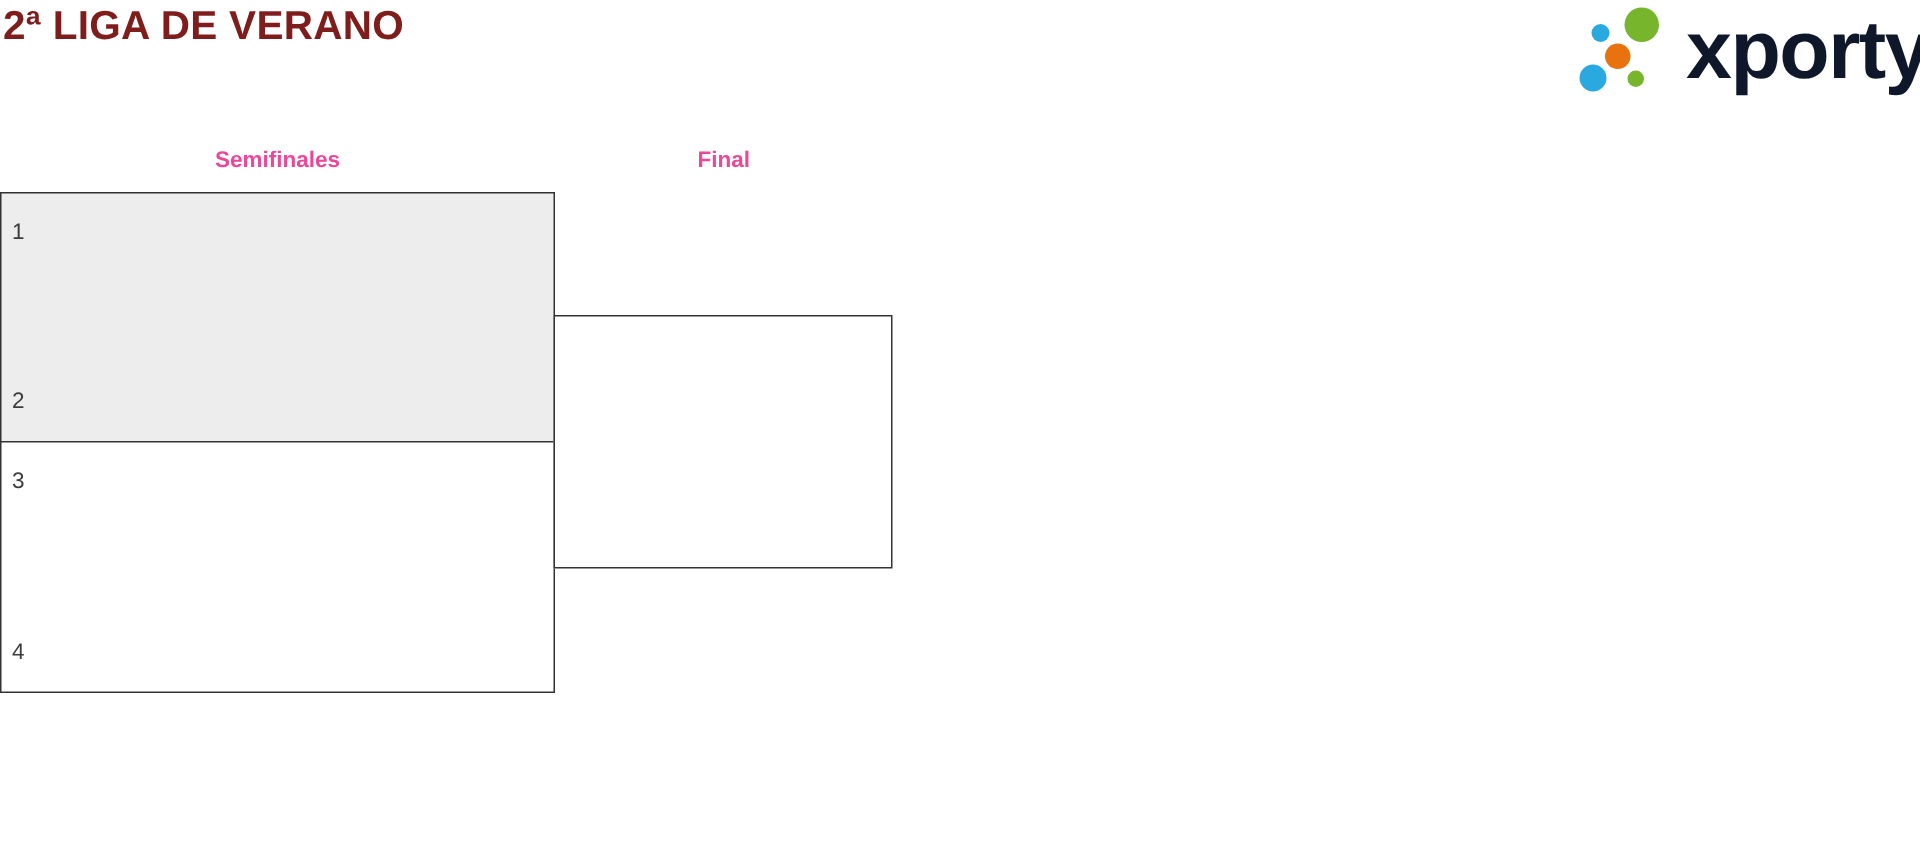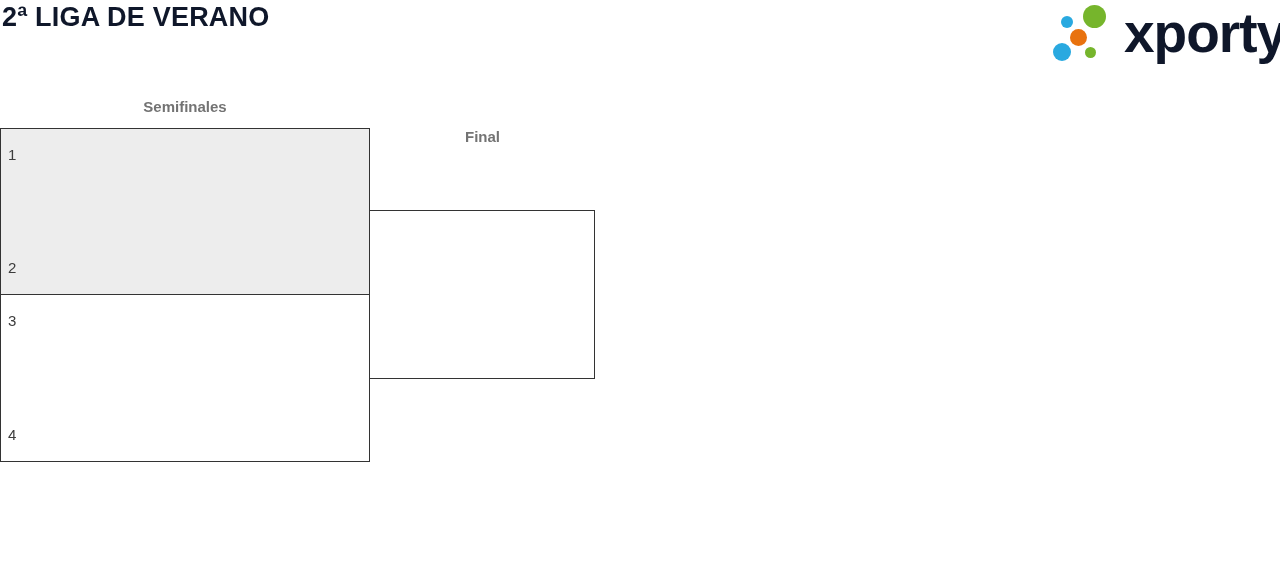--- a/index.html
+++ b/index.html
@@ -1,37 +1,37 @@
 <!DOCTYPE html>
 <html><head>
 <meta charset="utf-8">
 <style>
   * { margin:0; padding:0; box-sizing:border-box; }
   html,body { width:1280px; height:562px; background:#ffffff; overflow:hidden; }
   body { font-family:"Liberation Sans", sans-serif; position:relative; }
 
   
-  .page-title { position:absolute; left:2px; top:1px; color:#0f172a; }
+  .page-title { position:absolute; left:2px; top:1px; color:#7f1d1d; }
   .page-title .line { font-size:27px; line-height:33px; font-weight:700; letter-spacing:0.2px; white-space:nowrap; }
 
   .logo { position:absolute; left:1048px; top:0; width:232px; height:75px; cursor:pointer; }
   .logo .dot { position:absolute; border-radius:50%; }
   .dot-green-large { left:35px; top:5px;  width:23px; height:23px; background:#76b52c; }
   .dot-blue-small  { left:13px; top:16px; width:12px; height:12px; background:#29a9e0; }
   .dot-orange     { left:22px; top:29px; width:17px; height:17px; background:#e8720e; }
   .dot-blue-large  { left:5px;  top:43px; width:18px; height:18px; background:#29a9e0; }
   .dot-green-small { left:37px; top:47px; width:11px; height:11px; background:#76b52c; }
   .logo-text { position:absolute; left:76px; top:6px; font-size:55px; line-height:55px;
                font-weight:700; letter-spacing:-1px; color:#0f172a; }
 
   
   .round-header { position:absolute; top:98px; font-size:15px; line-height:18px;
-                  font-weight:600; color:#737373; text-align:center; }
+                  font-weight:600; color:#ec4899; text-align:center; }
   .round-header.semis { left:0; width:370px; }
-  .round-header.final { left:370px; width:225px;margin-top:30px; }
+  .round-header.final { left:370px; width:225px; }
 
   .match { position:absolute; border:1px solid #333333; background:#ffffff;
            display:flex; flex-direction:column; justify-content:space-between;
            padding:17px 7px; }
   .match.highlight { background:#ededed; }
   .match-sf1 { left:0; top:128px; width:370px; height:167px; }
   .match-sf2 { left:0; top:294px; width:370px; height:168px; }
   .match-final { left:369px; top:210px; width:226px; height:169px; background:#ffffff; }
   .slot { font-size:15px; line-height:18px; font-weight:400; color:#3c3c3c; }
 </style>

